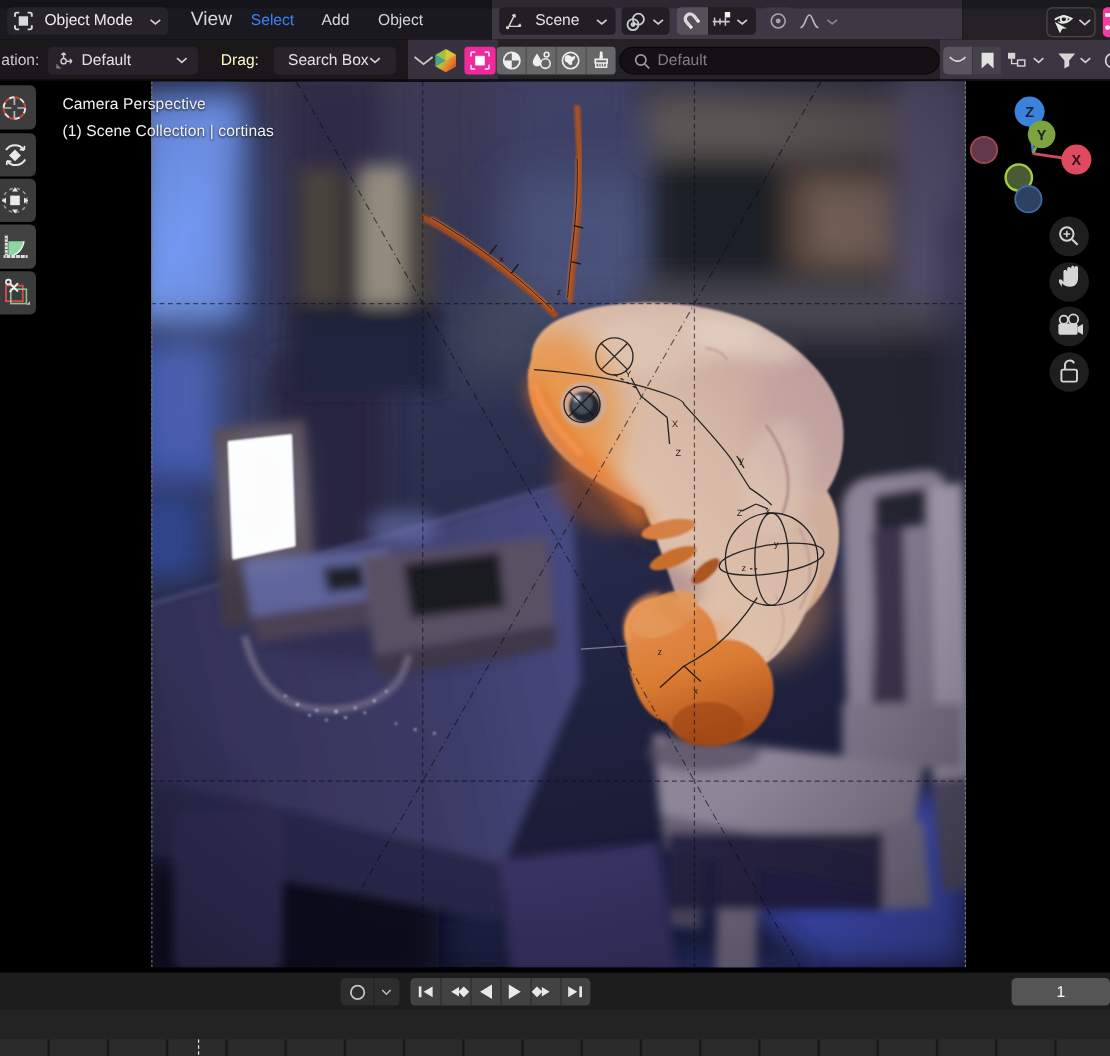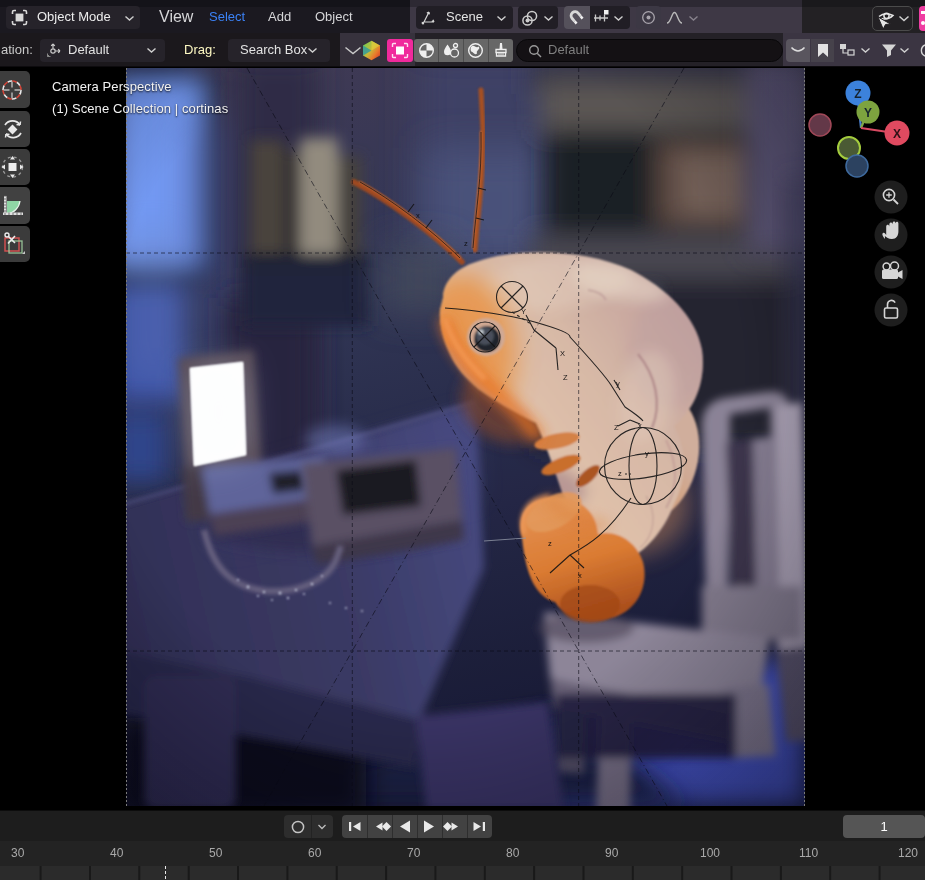--- a/index.html
+++ b/index.html
@@ -586,32 +586,20 @@
         <path d="M109.5,7.5 v8 L116,11.5 Z"></path>
         <path d="M131.5,7 v9 L139,11.5 Z"></path>
         <rect x="140.8" y="7" width="2.2" height="9"></rect>
       </g>
     </svg>
     <div class="abs" style="left:843px;top:4px;width:82px;height:23px;background:#555555;border-radius:4px;color:#fff;font-size:13px;text-align:center;line-height:23px;">1</div>
   </div>
 
   <div class="abs" id="ruler" style="left:0;top:841px;width:925px;height:39px;background:#232323;">
     <div class="abs" style="left:0;top:25px;width:925px;height:14px;background:#2b2b2b;"></div>
-    <div class="abs" style="left:0;top:5px;width:925px;height:16px;font-size:12px;color:#a9a9a9;">
-      <span class="abs" style="left:11px;">30</span>
-      <span class="abs" style="left:110px;">40</span>
-      <span class="abs" style="left:209px;">50</span>
-      <span class="abs" style="left:308px;">60</span>
-      <span class="abs" style="left:407px;">70</span>
-      <span class="abs" style="left:506px;">80</span>
-      <span class="abs" style="left:605px;">90</span>
-      <span class="abs" style="left:700px;">100</span>
-      <span class="abs" style="left:799px;">110</span>
-      <span class="abs" style="left:898px;">120</span>
-    </div>
     <svg class="abs" style="left:0;top:25px;" width="925" height="14">
         <rect x="0" y="0" width="925" height="14" fill="#2b2b2b"></rect>
         <rect x="39.6" y="0" width="2" height="14" fill="#191919"></rect>
         <rect x="89.0" y="0" width="2" height="14" fill="#191919"></rect>
         <rect x="138.3" y="0" width="2" height="14" fill="#191919"></rect>
         <rect x="187.7" y="0" width="2" height="14" fill="#191919"></rect>
         <rect x="237.0" y="0" width="2" height="14" fill="#191919"></rect>
         <rect x="286.4" y="0" width="2" height="14" fill="#191919"></rect>
         <rect x="335.7" y="0" width="2" height="14" fill="#191919"></rect>
         <rect x="385.1" y="0" width="2" height="14" fill="#191919"></rect>

